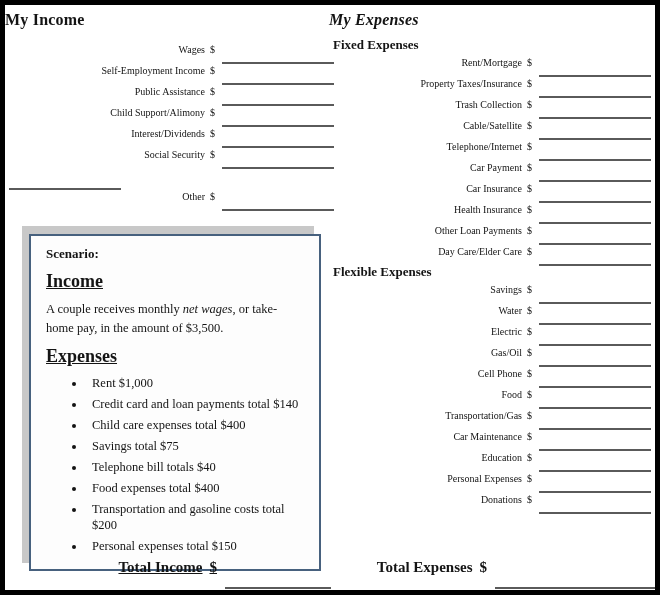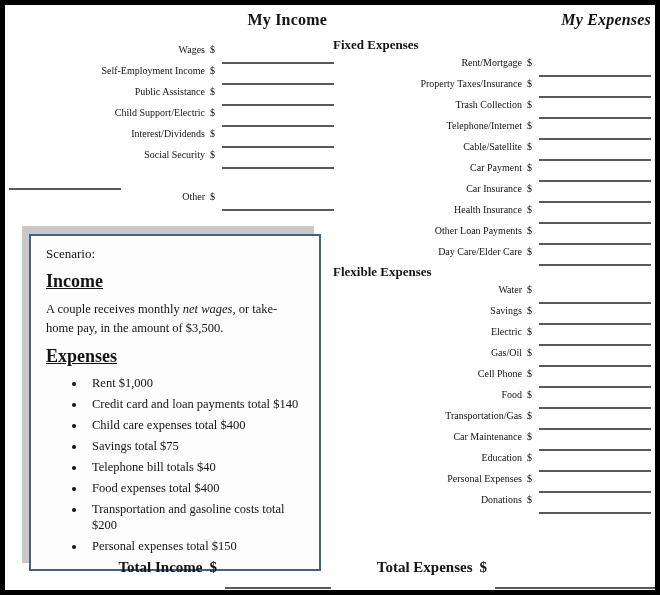--- a/index.html
+++ b/index.html
@@ -8,21 +8,21 @@
     font-family:"Liberation Serif", serif;
     color:var(--text, #141414);
   }
   .page {
     position:absolute; left:0; top:0; width:660px; height:595px;
     box-sizing:border-box; border:5px solid var(--frame, #000);
     background:#fff; overflow:hidden;
   }
   
   .col-title {
-    position:absolute; top:6px; text-align:right;
+    position:absolute; top:6px; text-align:left;
     font-size:16px; font-weight:bold; letter-spacing:.2px;
   }
   .col-title.income   { left:0;     width:322px; }
   .col-title.expenses { left:324px; width:322px;font-style:italic; }
 
   
   .rows { position:absolute; }
   .rows.income-rows   { left:4px;   top:36px; width:325px; }
   .rows.expense-rows  { left:328px; top:32px; width:318px; }
   .row { display:flex; height:21px; align-items:flex-start; }
@@ -42,30 +42,30 @@
 
   
   .scenario {
     position:absolute; left:24px; top:229px; width:258px;
     padding:8px 15px 10px 15px;
     border:2px solid var(--box_border, #47617e);
     background:#fdfdfd;
     box-shadow:-7px -8px 0 0 var(--box_shadow, #c8c8c8);
     font-size:12.5px; line-height:19px;
   }
-  .sc-heading { font-weight:normal; font-size:13px; margin:0 0 3px 0; }
+  .sc-heading { font-weight:bold; font-size:13px; margin:0 0 3px 0; }
   .sc-sub { font-weight:bold; text-decoration:underline; font-size:18px; margin:9px 0; }
   .sc-text { margin:2px 0 4px 0; }
   .sc-italic { font-style:italic; }
   .scenario ul { margin:4px 0 0 0; padding-left:32px; list-style:disc; }
   .scenario li { margin:0 0 5px 8px; line-height:16px; padding-left:6px; }
 
   
   .total-row { position:absolute; top:552px; display:flex; align-items:flex-start; }
-  .total-row.left  { left:4px;   width:322px; }
+  .total-row.left  { left:4px;   width:322px;text-decoration:underline; }
   .total-row.right { left:336px; width:314px; }
   .total-label {
     flex:1; text-align:right; font-size:15px; font-weight:bold;
     line-height:20px; padding-right:8px; white-space:nowrap;
   }
   .total-label .cur { margin-left:7px; }
   .total-blank {
     height:22px; border-bottom:2px solid var(--line, #5a5a5a);
     transform:translateY(8px);
   }
@@ -87,21 +87,21 @@
     </div>
     <div class="row">
       <span class="row-label"><span>Self-Employment Income</span><span class="cur">$</span></span>
       <span class="blank"></span>
     </div>
     <div class="row">
       <span class="row-label"><span>Public Assistance</span><span class="cur">$</span></span>
       <span class="blank"></span>
     </div>
     <div class="row">
-      <span class="row-label"><span>Child Support/Electric</span><span class="cur">$</span></span>
+      <span class="row-label"><span>Child Support/Alimony</span><span class="cur">$</span></span>
       <span class="blank"></span>
     </div>
     <div class="row">
       <span class="row-label"><span>Interest/Dividends</span><span class="cur">$</span></span>
       <span class="blank"></span>
     </div>
     <div class="row">
       <span class="row-label"><span>Social Security</span><span class="cur">$</span></span>
       <span class="blank"></span>
     </div>
@@ -122,28 +122,28 @@
     </div>
     <div class="row">
       <span class="row-label"><span>Property Taxes/Insurance</span><span class="cur">$</span></span>
       <span class="blank"></span>
     </div>
     <div class="row">
       <span class="row-label"><span>Trash Collection</span><span class="cur">$</span></span>
       <span class="blank"></span>
     </div>
     <div class="row">
+      <span class="row-label"><span>Cable/Satellite</span><span class="cur">$</span></span>
+      <span class="blank"></span>
+    </div>
+    <div class="row">
       <span class="row-label"><span>Telephone/Internet</span><span class="cur">$</span></span>
       <span class="blank"></span>
     </div>
     <div class="row">
-      <span class="row-label"><span>Cable/Satellite</span><span class="cur">$</span></span>
-      <span class="blank"></span>
-    </div>
-    <div class="row">
       <span class="row-label"><span>Car Payment</span><span class="cur">$</span></span>
       <span class="blank"></span>
     </div>
     <div class="row">
       <span class="row-label"><span>Car Insurance</span><span class="cur">$</span></span>
       <span class="blank"></span>
     </div>
     <div class="row">
       <span class="row-label"><span>Health Insurance</span><span class="cur">$</span></span>
       <span class="blank"></span>
@@ -151,25 +151,25 @@
     <div class="row">
       <span class="row-label"><span>Other Loan Payments</span><span class="cur">$</span></span>
       <span class="blank"></span>
     </div>
     <div class="row">
       <span class="row-label"><span>Day Care/Elder Care</span><span class="cur">$</span></span>
       <span class="blank"></span>
     </div>
     <div class="section-header">Flexible Expenses</div>
     <div class="row">
+      <span class="row-label"><span>Savings</span><span class="cur">$</span></span>
+      <span class="blank"></span>
+    </div>
+    <div class="row">
       <span class="row-label"><span>Water</span><span class="cur">$</span></span>
-      <span class="blank"></span>
-    </div>
-    <div class="row">
-      <span class="row-label"><span>Savings</span><span class="cur">$</span></span>
       <span class="blank"></span>
     </div>
     <div class="row">
       <span class="row-label"><span>Electric</span><span class="cur">$</span></span>
       <span class="blank"></span>
     </div>
     <div class="row">
       <span class="row-label"><span>Gas/Oil</span><span class="cur">$</span></span>
       <span class="blank"></span>
     </div>

